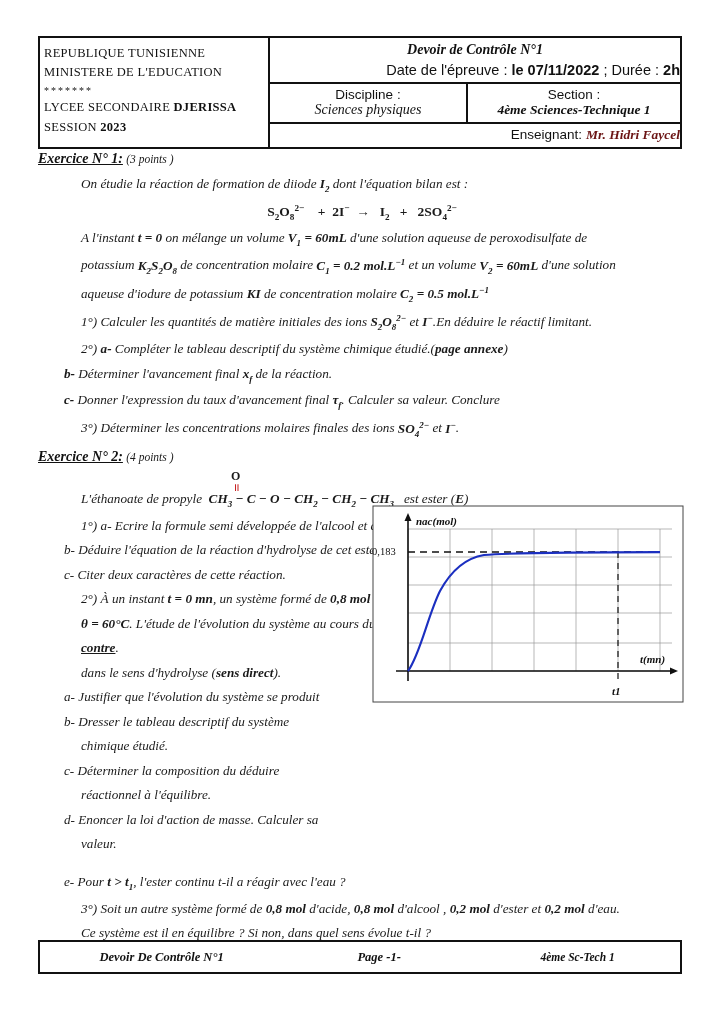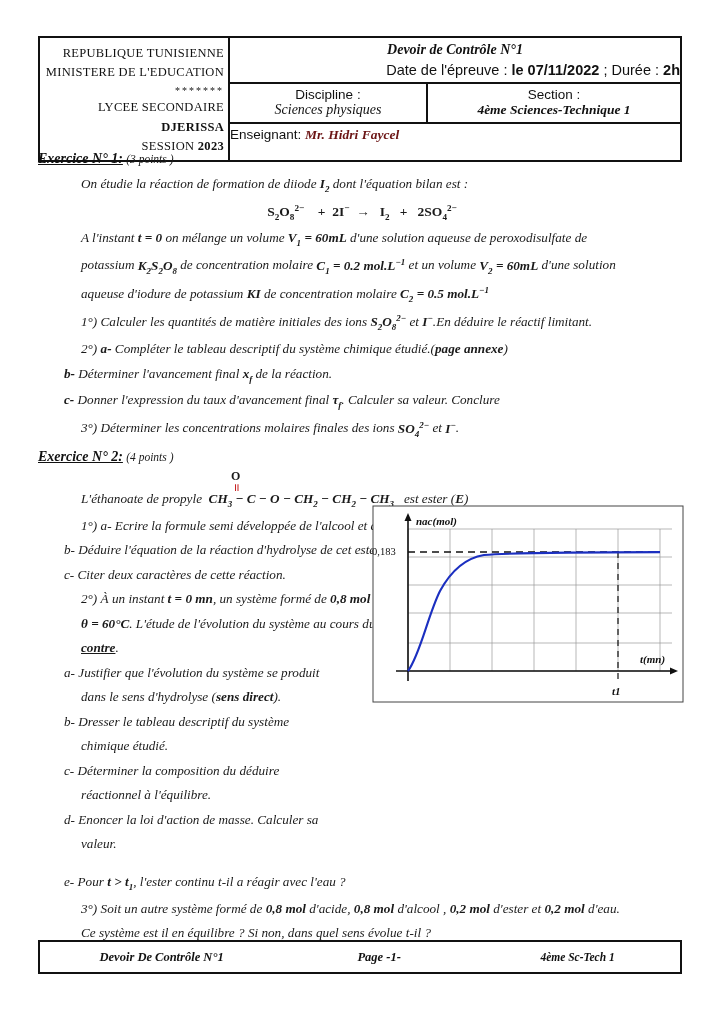--- a/index.html
+++ b/index.html
@@ -18,24 +18,24 @@
   }
   
   .header{
     position:absolute;
     left:38px;top:36px;width:644px;
     border:2px solid #111;
     display:flex;
     box-sizing:border-box;
   }
   .hdr-left{
-    width:190px;
+    width:230px;
     box-sizing:border-box;
     border-right:2px solid #111;
-    text-align:right;
+    text-align:left;
     padding:6px 4px 4px 4px;
     font-family:"Liberation Serif", serif;
     font-size:12.5px;
     line-height:1.55;
     letter-spacing:.3px;
   }
   .hdr-left .l1,.hdr-left .l2{font-size:12.5px;}
   .hdr-left .stars{letter-spacing:2px;font-size:10px;}
   .hdr-left b{font-weight:bold;}
   .hdr-right{flex:1;display:flex;flex-direction:column;}
@@ -69,21 +69,21 @@
   .hr-cellB{
     flex:1;
     text-align:center;
     padding:3px 0 4px 0;
     font-size:13.5px;
     font-family:"Liberation Sans", sans-serif;
   }
   .it-serif{font-style:italic;font-family:"Liberation Serif",serif;font-size:14px;}
   .sec-val{font-style:italic;font-weight:bold;font-family:"Liberation Serif",serif;font-size:13.5px;}
   .hr-ens{
-    text-align:left;
+    text-align:right;
     font-size:13.5px;
     padding:3px 0 4px 0;
     font-family:"Liberation Sans", sans-serif;
   }
   .hr-ens .nm{font-family:"Liberation Serif",serif;font-style:italic;font-weight:bold;color:#6b1414;}
 
   
   .body{
     position:absolute;
     left:38px;top:150px;width:648px;
@@ -250,22 +250,22 @@
       2°) À un instant <b>t = 0 mn</b>, un système formé de <b>0,8 mol</b> d'ester et <b>0,4 mol</b> d'eau à la température
     </div>
     <div class="l it">
       <b>θ = 60°C</b>. L'étude de l'évolution du système au cours du temps a permis de tracer la courbe de la <b><u>figure ci-</u></b>
     </div>
     <div class="l it">
       <b><u>contre</u></b>.
     </div>
 
     <div class="leftcol">
+      <div class="l it">dans le sens d'hydrolyse (<b><i>sens direct</i></b>).</div>
       <div class="l it ind">a- Justifier que l'évolution du système se produit</div>
-      <div class="l it">dans le sens d'hydrolyse (<b><i>sens direct</i></b>).</div>
       <div class="l it ind">b- Dresser le tableau descriptif du système</div>
       <div class="l it">chimique étudié.</div>
       <div class="l it ind">c- Déterminer la composition du déduire</div>
       <div class="l it">réactionnel à l'équilibre.</div>
       <div class="l it ind">d- Enoncer la loi d'action de masse. Calculer sa</div>
       <div class="l it">valeur.</div>
     </div>
 
     <div class="l it ind" style="margin-top:21px;">
       e- Pour <b>t &gt; t<sub>1</sub></b>, l'ester continu t-il a réagir avec l'eau ?

